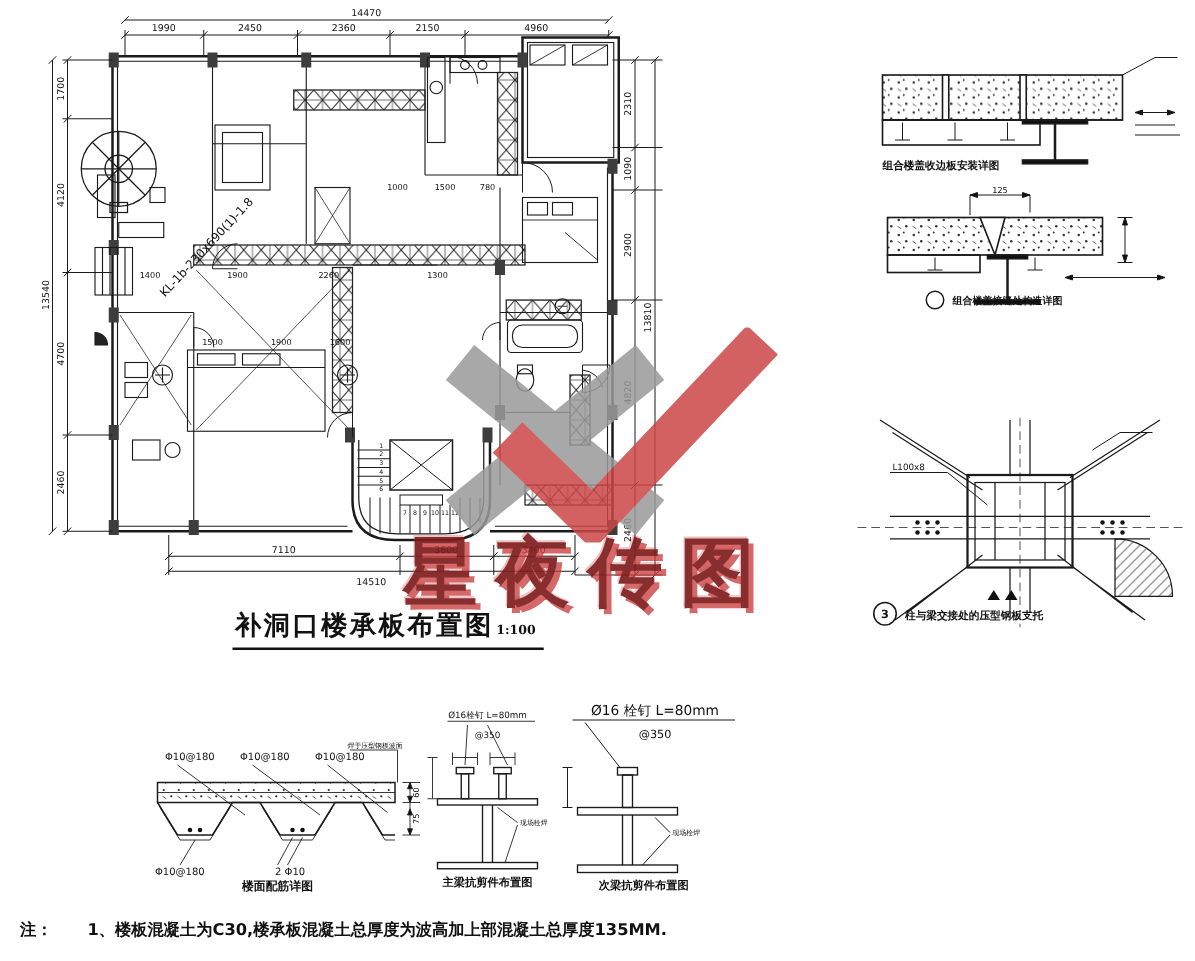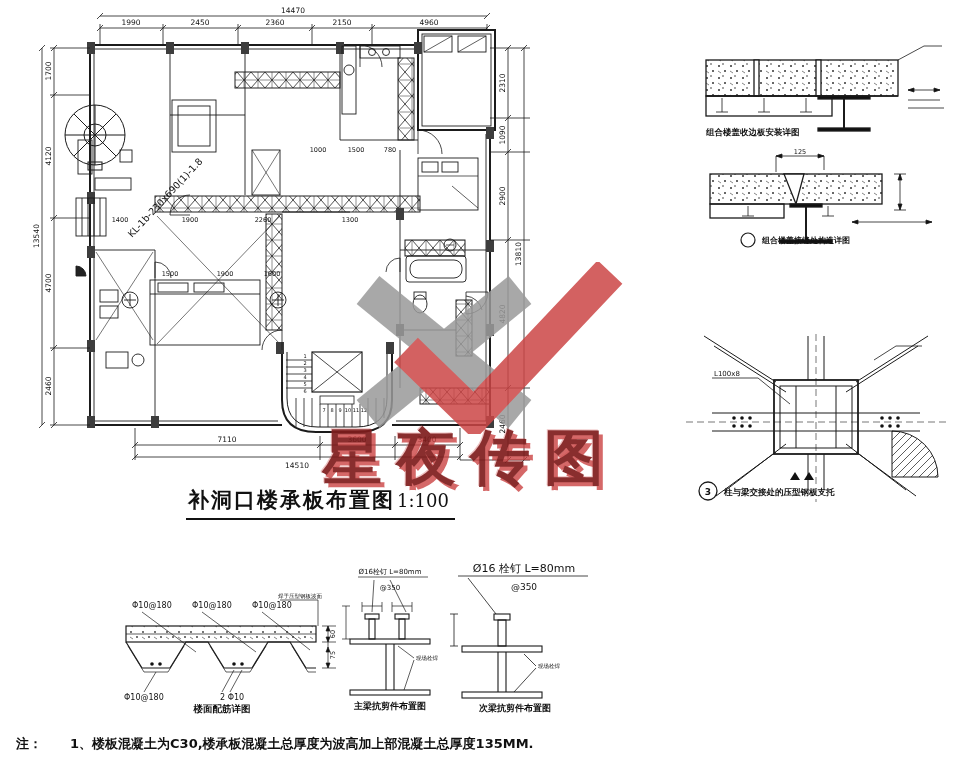--- a/index.html
+++ b/index.html
@@ -4,21 +4,21 @@
 <style>
   html,body{margin:0;padding:0;background:#e8e8e8;}
   .page{position:relative;width:956px;height:769px;background:#ffffff;overflow:hidden;
         font-family:"DejaVu Sans",sans-serif;color:#111;}
   svg{display:block;position:absolute;}
   svg text{font-family:"DejaVu Sans",sans-serif;fill:#111;}
   .cap{font-weight:bold;}
   .title-block{position:absolute;left:186px;top:486px;border-bottom:2px solid #111;
                padding:0 6px 4px 2px;white-space:nowrap;}
   .title-main{font-family:Liberation Sans, sans-serif;font-size:21px;font-weight:bold;letter-spacing:2px;}
-  .title-scale{font-family:"DejaVu Serif",serif;font-size:18px;font-weight:normal;margin-left:2px;}
+  .title-scale{font-family:"DejaVu Serif",serif;font-size:10px;font-weight:bold;margin-left:2px;}
   .note-line{position:absolute;left:16px;top:735px;font-size:13px;font-weight:bold;white-space:nowrap;}
   .note-line .pfx{margin-right:28px;}
   .wm-logo{position:absolute;left:348px;top:262px;width:285px;height:172px;opacity:.85;pointer-events:none;}
   .wm-text{position:absolute;left:322px;top:418px;font-size:60px;font-weight:bold;color:#7f1d1d;
            letter-spacing:14px;white-space:nowrap;opacity:.92;pointer-events:none;
            text-shadow:4px 4px 0 rgba(201,62,62,.85),-1px -1px 0 rgba(201,62,62,.35);}
 </style>
 </head>
 <body>
 

